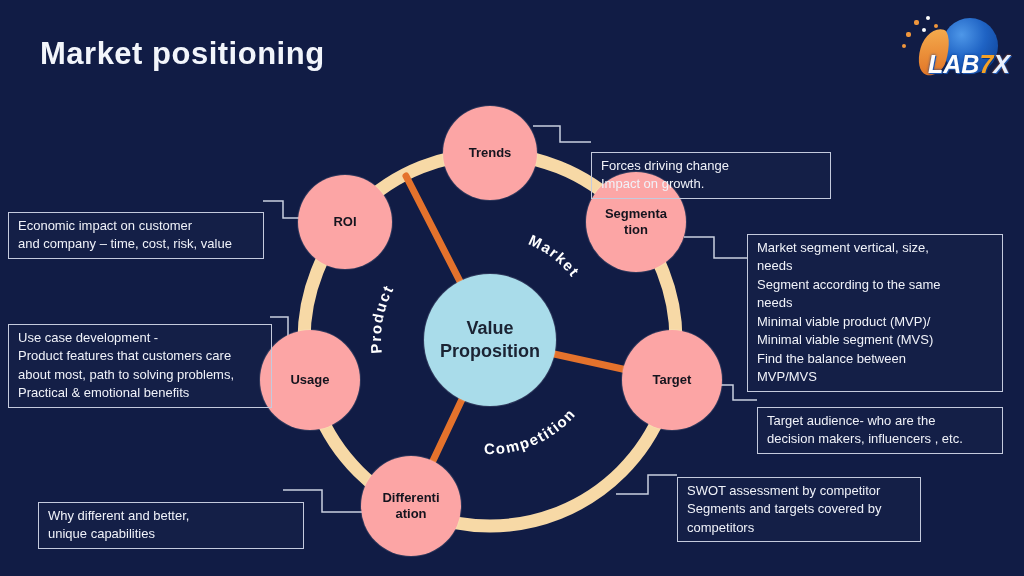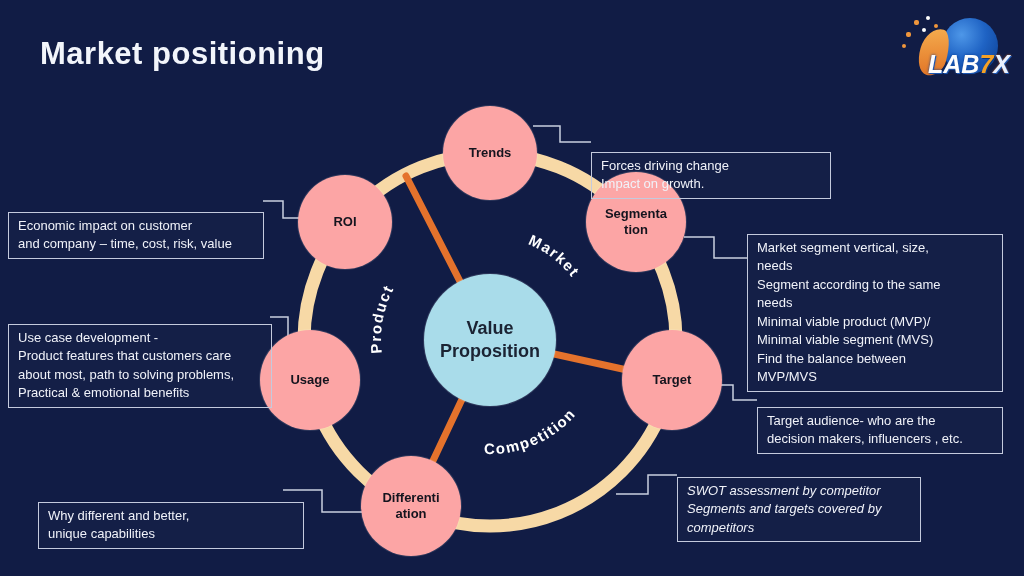--- a/index.html
+++ b/index.html
@@ -160,19 +160,19 @@
 and company – time, cost, risk, value</div>
   </div>
   <div class="callout" style="left:38px;top:467px;width:266px;">
     <div class="callout-text">Why different and better,
 unique capabilities</div>
   </div>
   <div class="callout" style="left:757px;top:372px;width:246px;">
     <div class="callout-text">Target audience- who are the
 decision makers, influencers , etc.</div>
   </div>
-  <div class="callout" style="left:677px;top:442px;width:244px;font-style:italic;">
+  <div class="callout" style="left:677px;top:442px;width:244px;">
     <div class="callout-text">SWOT assessment by competitor
 Segments and targets covered by
 competitors</div>
   </div>
 
 </div>
 
 </body></html>

